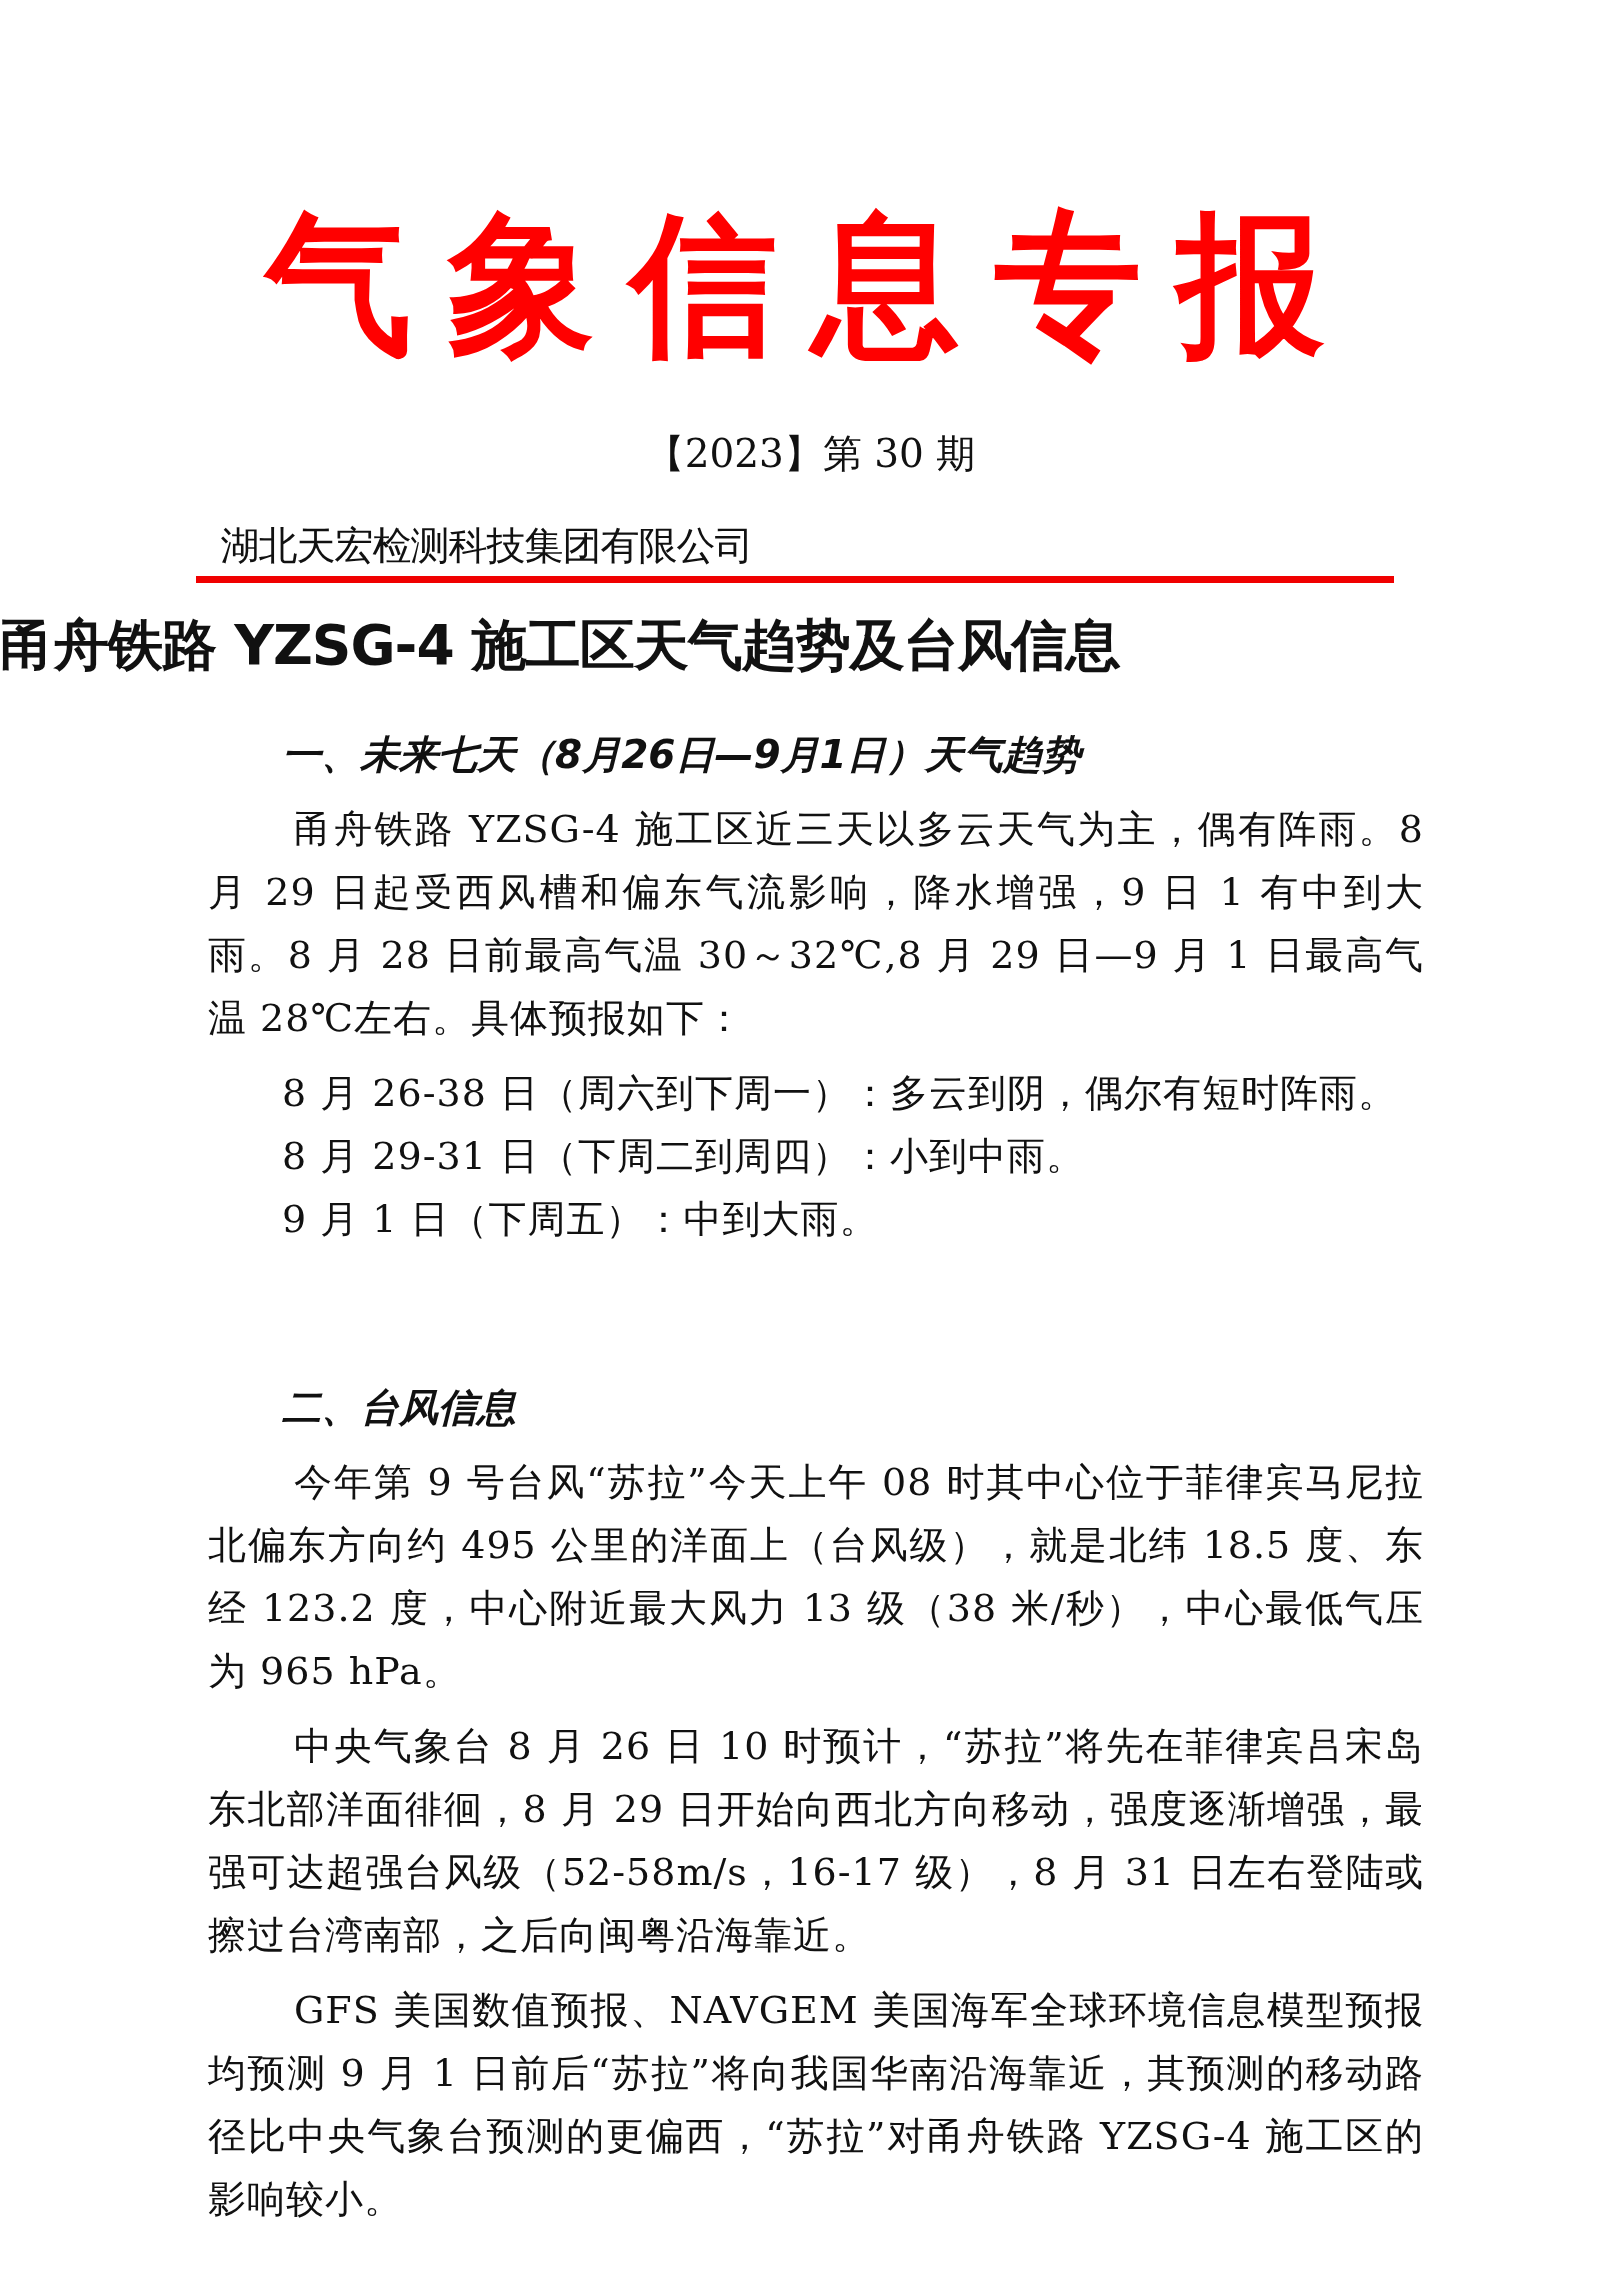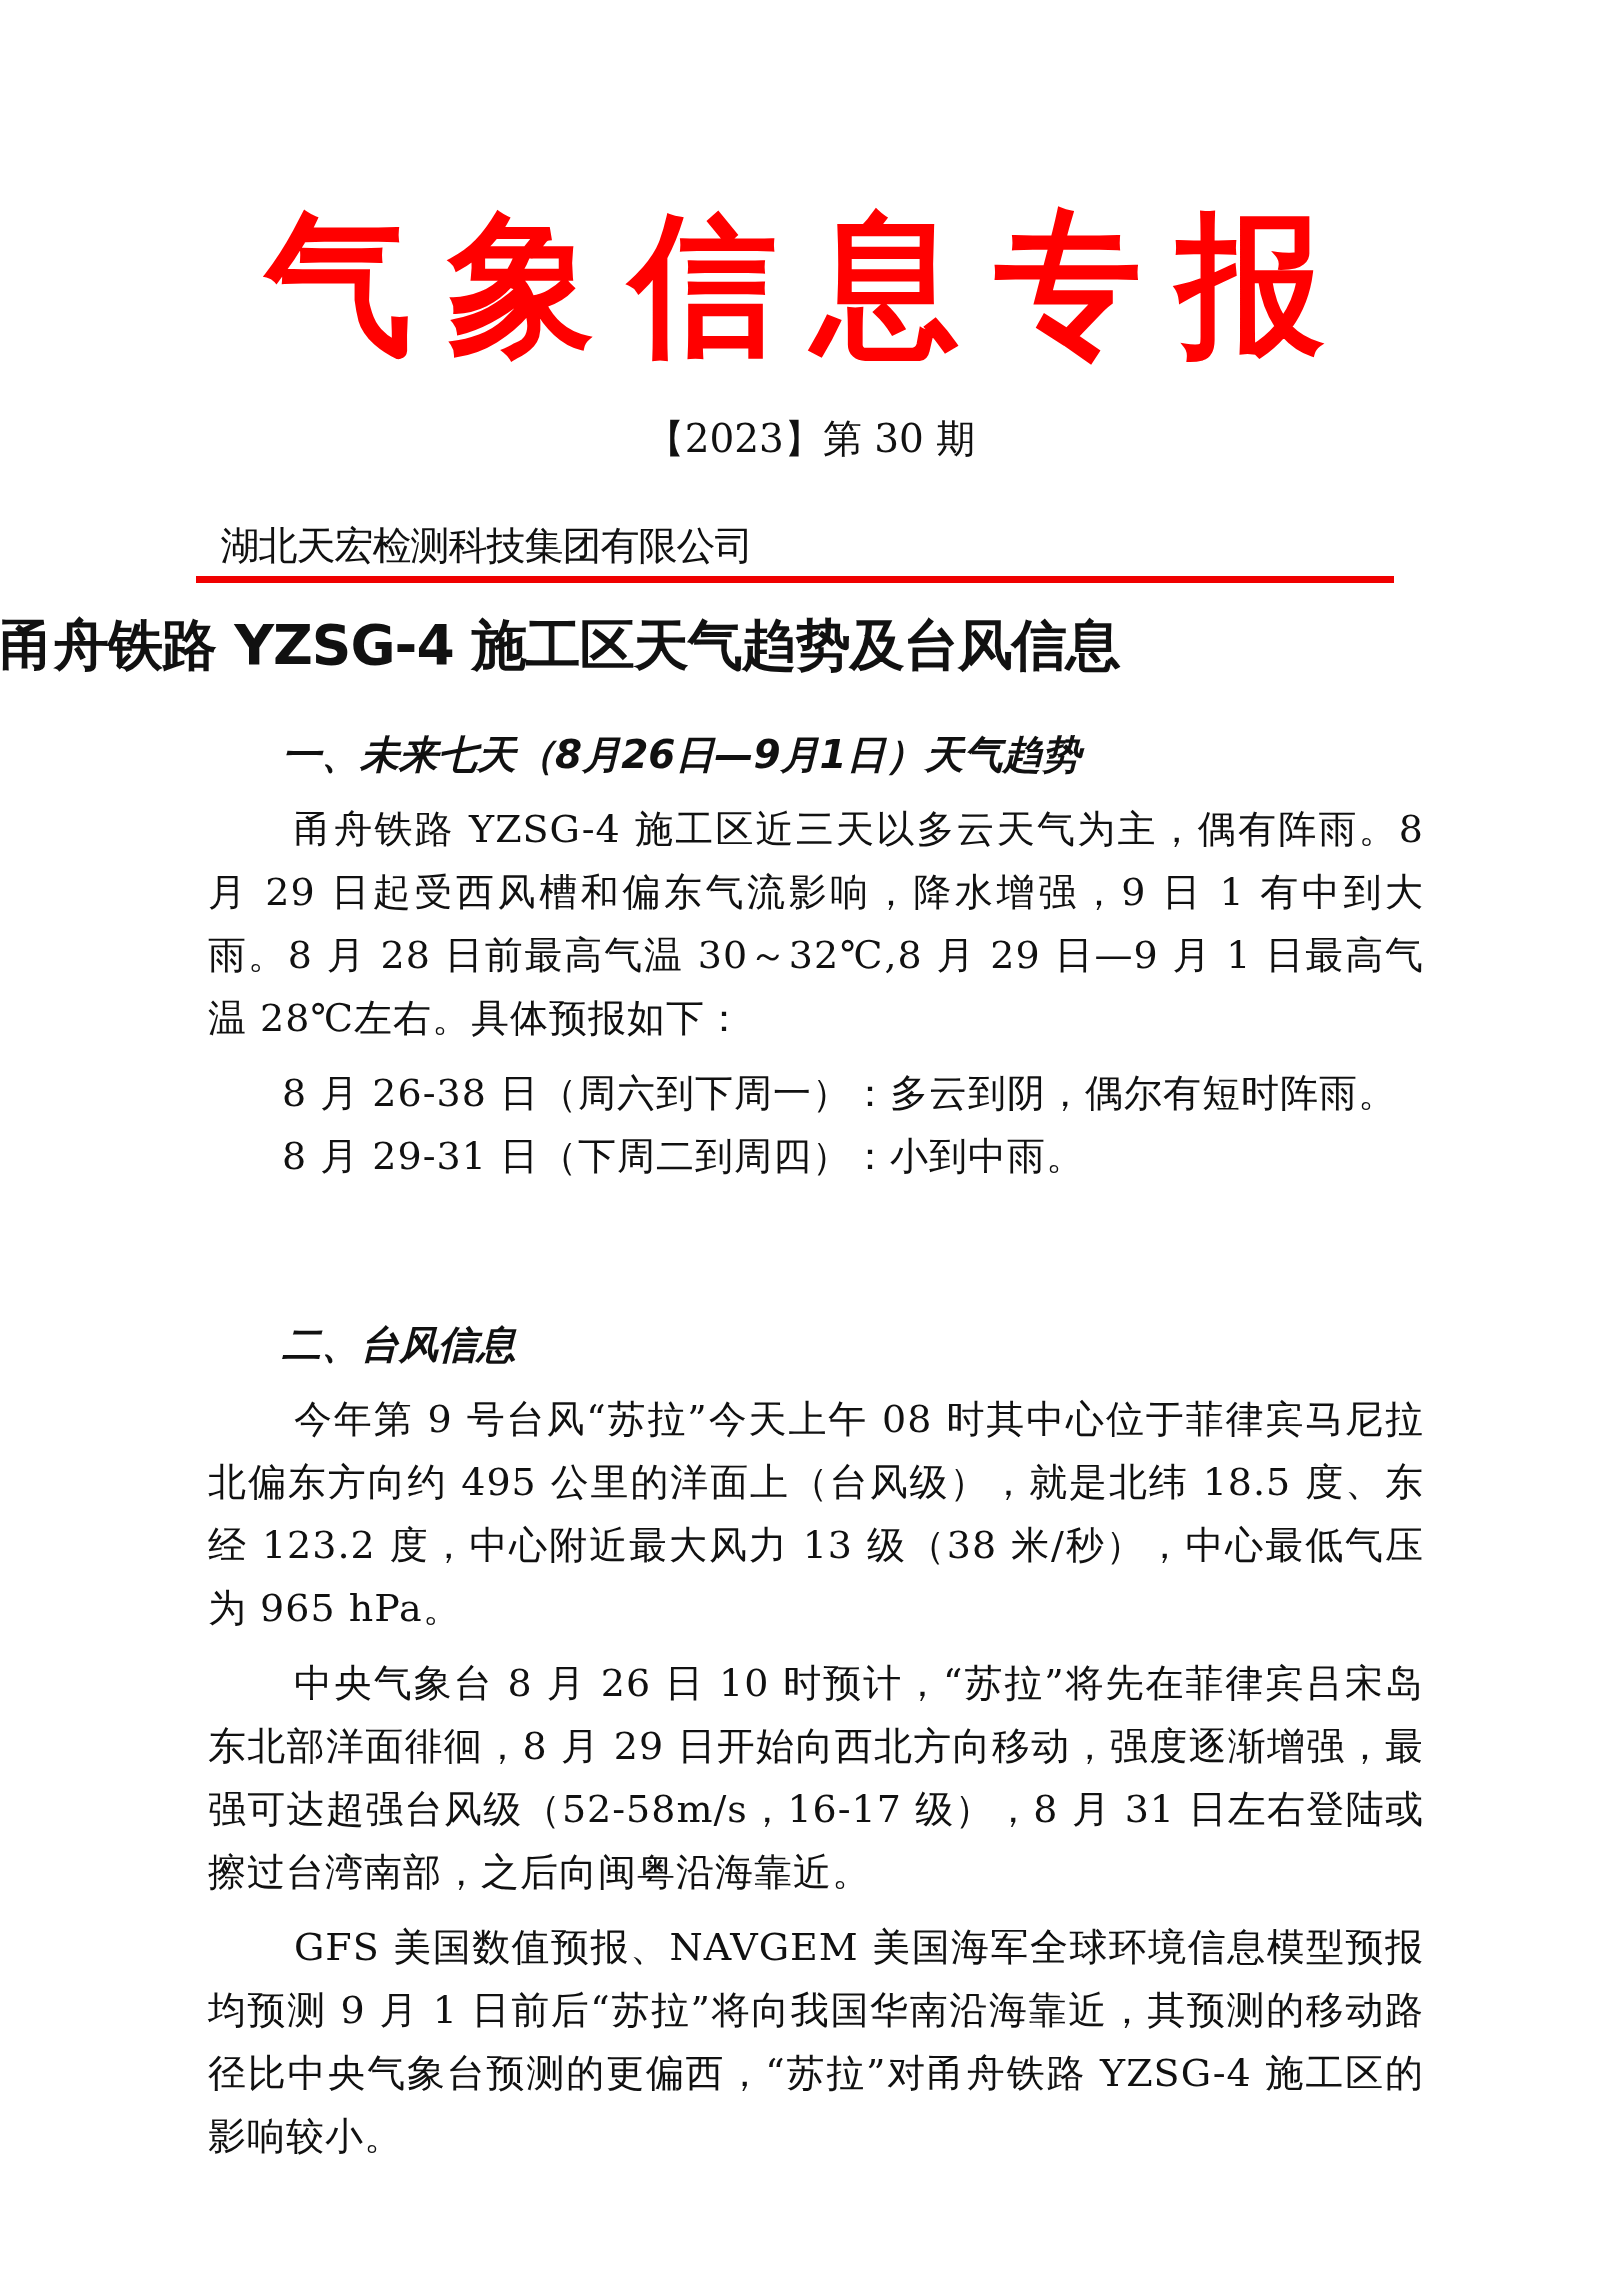--- a/index.html
+++ b/index.html
@@ -11,21 +11,21 @@
       position: absolute; left: 265px; top: 201px; width: 1059px; height: 167px;
       display: flex; justify-content: space-between; align-items: center;
     }
     .masthead span {
       font-family: "DejaVu Sans", "Liberation Sans", sans-serif;
       font-weight: 900; color: #ff0000; font-size: 147px; line-height: 167px;
       transform: scaleY(1.05);
     }
 
     .issue {
-      position: absolute; left: 0; width: 1621px; top: 411px; text-align: center;
+      position: absolute; left: 0; width: 1621px; top: 426px; text-align: center;
       font-size: 39px; line-height: 55px;
     }
 
     .meta-row {
       position: absolute; left: 196px; width: 1198px; top: 519px; height: 53px;
       display: flex; justify-content: space-between; align-items: flex-end;
       font-size: 39px; line-height: 53px; gap: 28px;
     }
     .meta-row .org { padding-left: 24.5px; letter-spacing: -1px; }
     .meta-row .date { padding-right: 19.6px; }
@@ -75,20 +75,21 @@
 <div class="red-rule"></div>
 
 <div class="doc-title sans">甬舟铁路 YZSG-4 施工区天气趋势及台风信息</div>
 
 <div class="content">
   <section>
     <h2 class="h2 sans">一、未来七天（8月26日—9月1日）天气趋势</h2>
     <p class="p serif">甬舟铁路 YZSG-4 施工区近三天以多云天气为主，偶有阵雨。8 月 29 日起受西风槽和偏东气流影响，降水增强，9 日 1 有中到大雨。8 月 28 日前最高气温 30～32℃,8 月 29 日—9 月 1 日最高气温 28℃左右。具体预报如下：</p>
     <p class="item serif">8 月 26-38 日（周六到下周一）：多云到阴，偶尔有短时阵雨。</p>
     <p class="item serif">8 月 29-31 日（下周二到周四）：小到中雨。</p>
+    <p class="item serif">9 月 1 日（下周五）：中到大雨。</p>
   </section>
 
   <div class="spacer"></div>
 
   <section>
     <h2 class="h2 sans">二、台风信息</h2>
     <p class="p serif">今年第 9 号台风“苏拉”今天上午 08 时其中心位于菲律宾马尼拉北偏东方向约 495 公里的洋面上（台风级），就是北纬 18.5 度、东经 123.2 度，中心附近最大风力 13 级（38 米/秒），中心最低气压为 965 hPa。</p>
     <p class="p serif">中央气象台 8 月 26 日 10 时预计，“苏拉”将先在菲律宾吕宋岛东北部洋面徘徊，8 月 29 日开始向西北方向移动，强度逐渐增强，最强可达超强台风级（52-58m/s，16-17 级），8 月 31 日左右登陆或擦过台湾南部，之后向闽粤沿海靠近。</p>
     <p class="p serif">GFS 美国数值预报、NAVGEM 美国海军全球环境信息模型预报均预测 9 月 1 日前后“苏拉”将向我国华南沿海靠近，其预测的移动路径比中央气象台预测的更偏西，“苏拉”对甬舟铁路 YZSG-4 施工区的影响较小。</p>
   </section>

